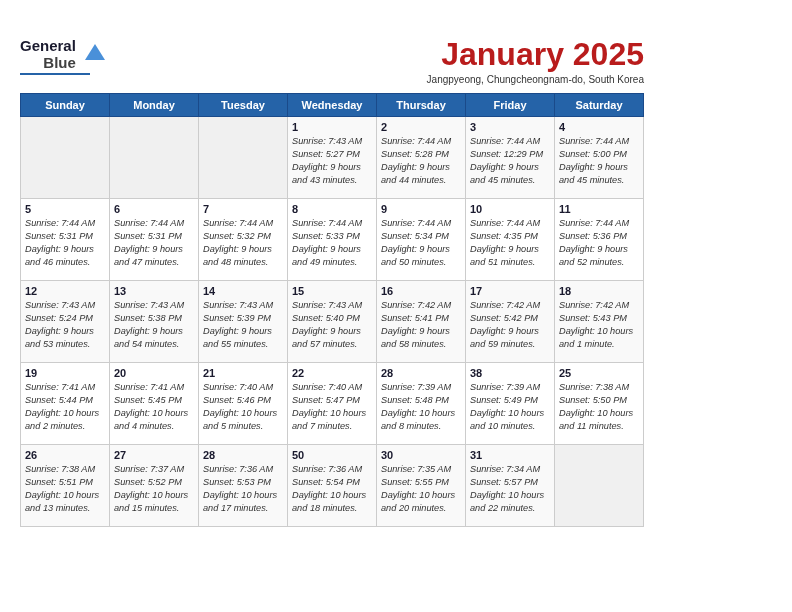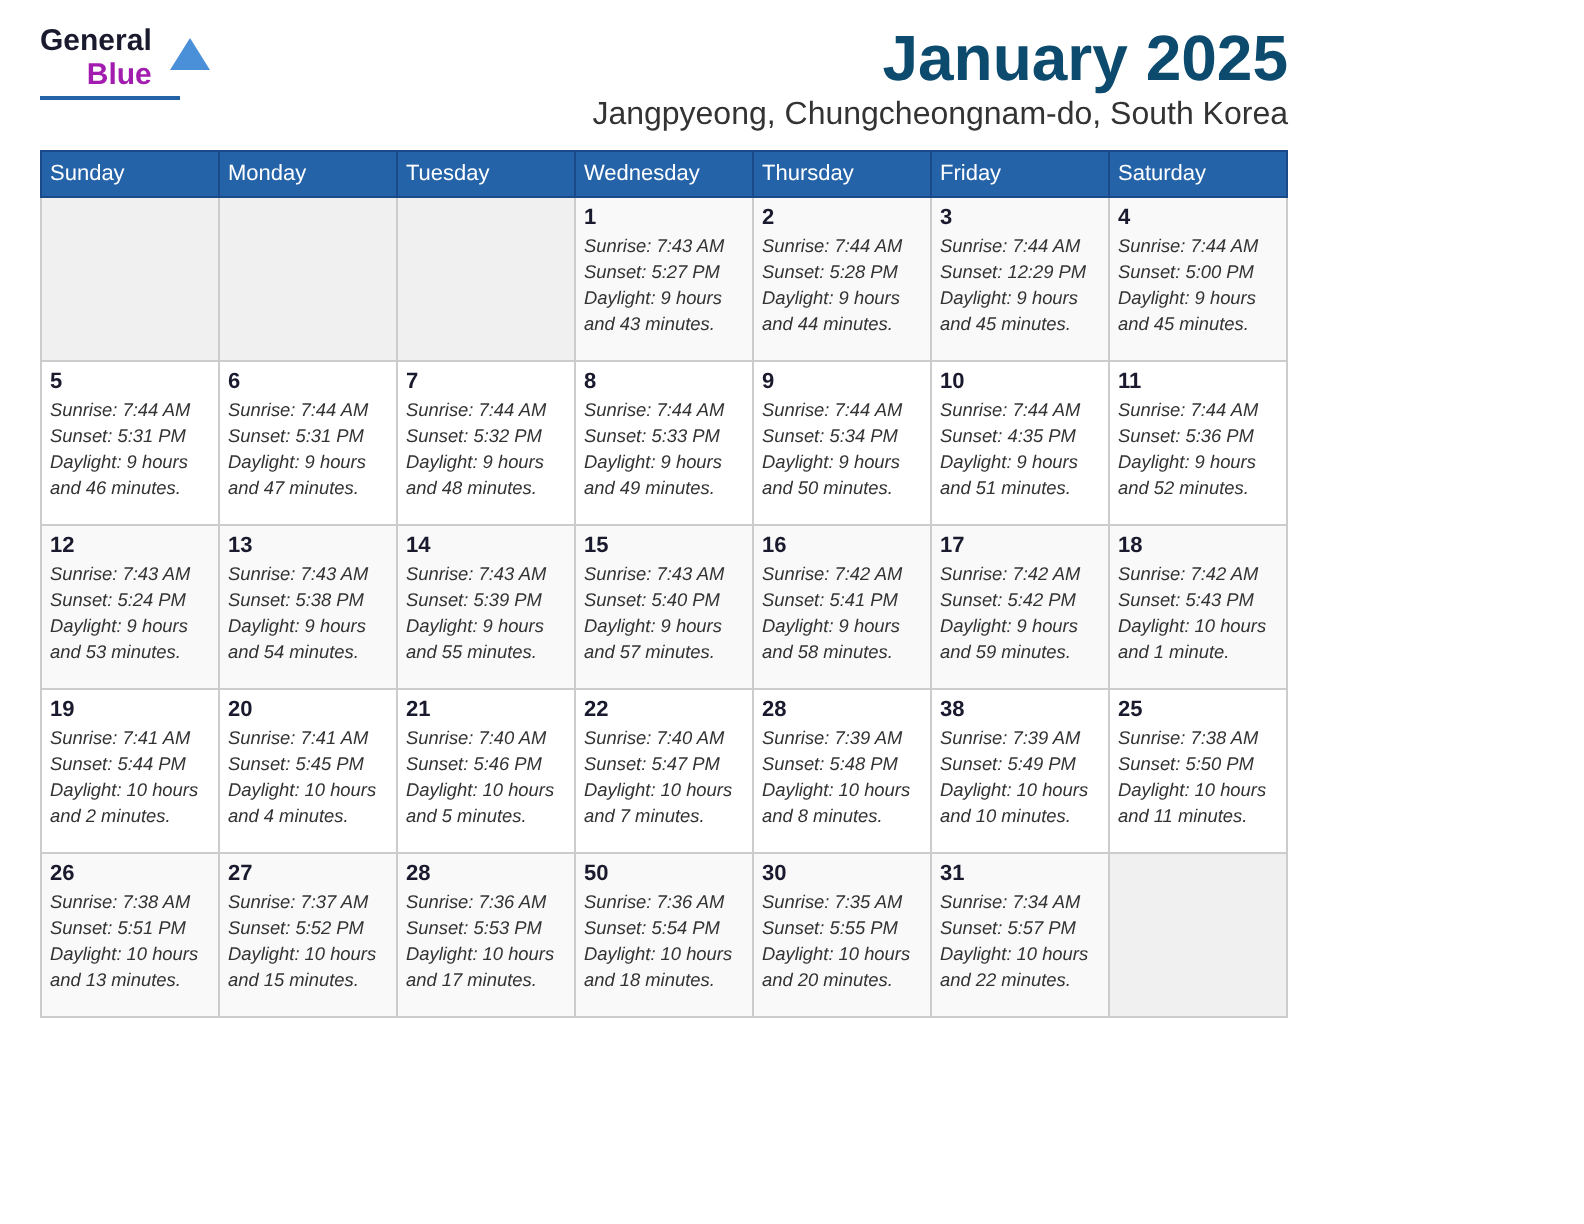--- a/index.html
+++ b/index.html
@@ -5,21 +5,22 @@
     * { margin: 0; padding: 0; box-sizing: border-box; }
     body {
       font-family: Arial, sans-serif;
       background: #fff;
       width: 792px;
       height: 612px;
       overflow: hidden;
     }
     .container {
       width: 664px;
-      padding: 12px 20px 10px 20px;
+      padding: 1px 20px 10px 20px;
+      margin-top: 36px;
     }
     .header {
       display: flex;
       align-items: flex-start;
       justify-content: space-between;
       margin-bottom: 8px;
     }
     .logo {
       display: flex;
       flex-direction: column;
@@ -30,40 +31,40 @@
       height: 2px;
       background: #2563a8;
       margin-top: 2px;
     }
     .title-block {
       text-align: right;
     }
     .month-title {
       font-size: 32px;
       font-weight: bold;
-      color: #0c4a6e;
+      color: #b91c1c;
       line-height: 1.1;
     }
     .location {
-      font-size: 16px;
+      font-size: 10px;
       color: #333;
       margin-top: 2px;
     }
     .calendar {
       width: 100%;
       border-collapse: collapse;
       table-layout: fixed;
     }
     .calendar th {
       background: #2563a8;
       color: #fff;
       font-size: 11px;
-      font-weight: normal;
+      font-weight: bold;
       padding: 5px 4px;
-      text-align: left;
+      text-align: center;
       border: 1px solid #1a4a8a;
     }
     .calendar td {
       border: 1px solid #ccc;
       vertical-align: top;
       padding: 4px 4px;
       height: 82px;
       background: #fff;
     }
     .calendar tr:nth-child(odd) td {
@@ -103,21 +104,21 @@
   </style>
 </head>
 <body>
 
 <div class="container">
   <div class="header">
     <div class="logo">
       <div style="display:flex;align-items:center;gap:2px;">
         <div style="display:flex;flex-direction:column;align-items:flex-end;">
           <span style="font-size:15px;font-weight:bold;color:#1a1a2e;">General</span>
-          <span style="font-size:15px;font-weight:bold;color:#a21caf;">Blue</span>
+          <span style="font-size:15px;font-weight:bold;color:#404040;">Blue</span>
         </div>
         <div style="margin-left:3px;">
           <svg width="28" height="28" viewBox="0 0 28 28">
             <polygon points="4,22 14,6 24,22" fill="#4a90d9"></polygon>
           </svg>
         </div>
       </div>
       <div class="logo-line"></div>
     </div>
     <div class="title-block">

